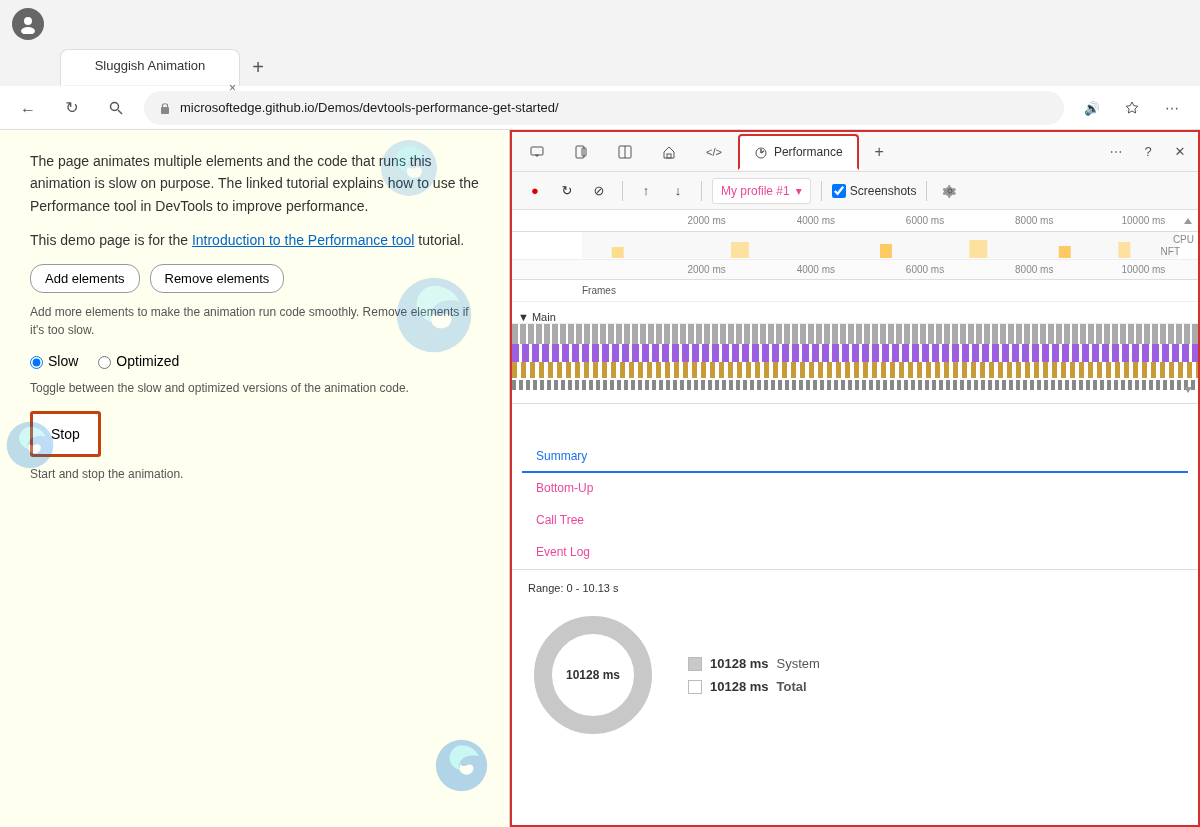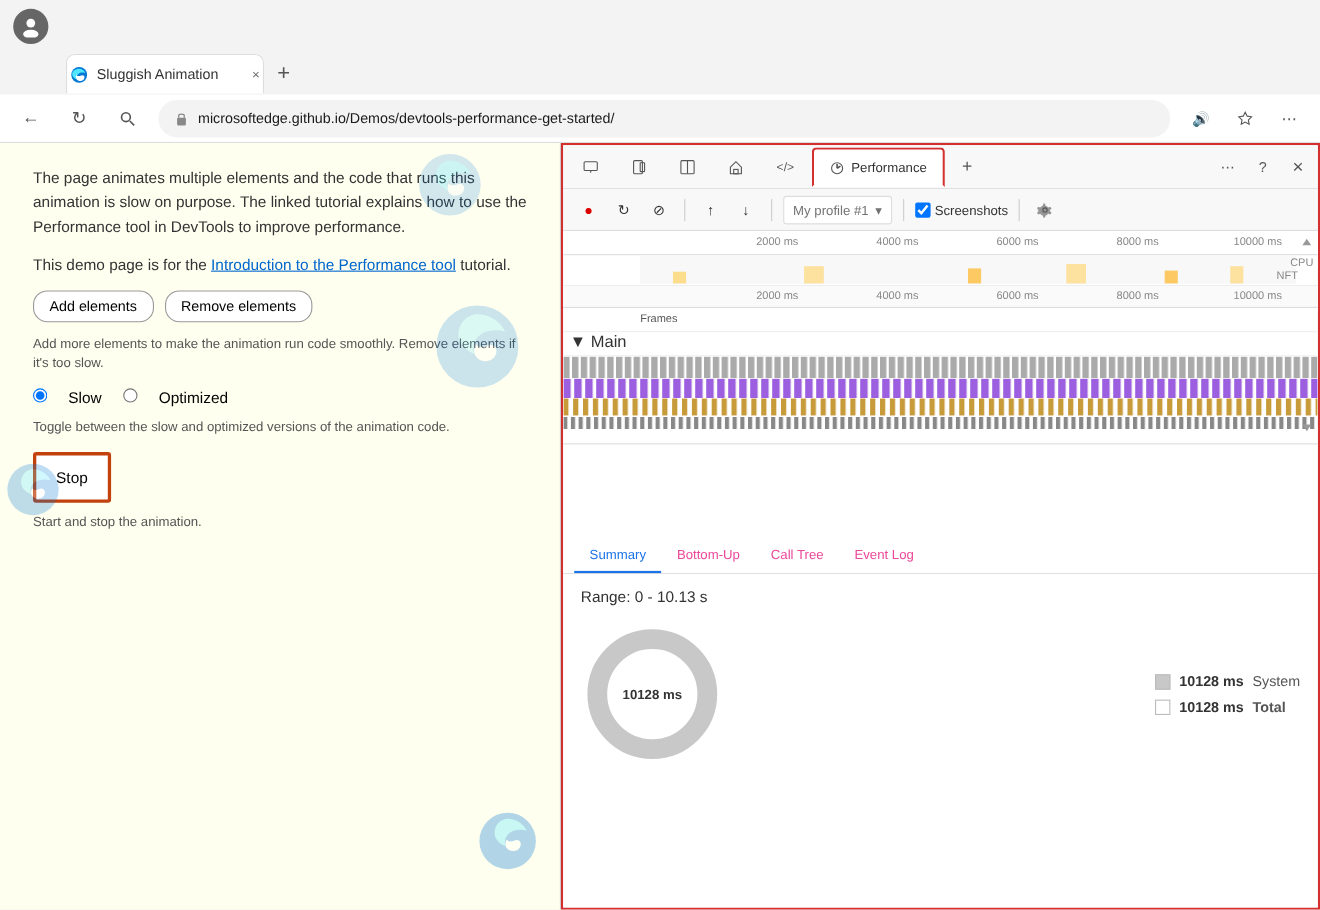--- a/index.html
+++ b/index.html
@@ -14,21 +14,21 @@
       width: 32px; height: 32px; background: #666; border-radius: 50%;
       display: flex; align-items: center; justify-content: center; color: white; font-size: 14px;
     }
     .tab-bar {
       display: flex; align-items: center; background: #f3f3f3; height: 38px;
       padding: 0 0 0 60px; gap: 0;
     }
     .tab {
       display: flex; align-items: center; background: white; height: 36px;
       padding: 0 3px; border-radius: 8px 8px 0 0; gap: 8px;
-      border: 1px solid #ddd; border-bottom: none; min-width: 180px;
+      border: 1px solid #ddd; border-bottom: none; min-width: 180px; flex-direction: column;
     }
     .tab-icon { width: 16px; height: 16px; }
     .tab-title { font-size: 13px; color: #333; }
     .tab-close { margin-left: auto; cursor: pointer; color: #666; font-size: 12px; }
     .tab-new { width: 36px; height: 36px; display: flex; align-items: center; justify-content: center; font-size: 20px; color: #555; cursor: pointer; }
 
     
     .address-bar {
       display: flex; align-items: center; background: white; height: 44px;
       padding: 0 12px; gap: 12px; border-bottom: 1px solid #ddd;
@@ -58,21 +58,21 @@
 
     .page-text { font-size: 14px; color: #333; line-height: 1.6; margin-bottom: 12px; }
     .page-link { color: #0066cc; text-decoration: underline; }
     .btn-row { display: flex; gap: 10px; margin-bottom: 10px; }
     .page-btn {
       padding: 6px 14px; border: 1px solid #999; background: white; border-radius: 13px;
       font-size: 13px; cursor: pointer;
     }
     .hint-text { font-size: 12px; color: #555; margin-bottom: 14px; line-height: 1.5; }
     .radio-row { display: flex; gap: 20px; align-items: center; margin-bottom: 10px; }
-    .radio-label { display: flex; align-items: flex-start; gap: 19px; font-size: 14px; cursor: pointer; }
+    .radio-label { display: flex; align-items: flex-end; gap: 5px; font-size: 14px; cursor: pointer; }
     .radio-label input { cursor: pointer; }
     .toggle-hint { font-size: 12px; color: #555; margin-bottom: 14px; line-height: 1.5; }
     .stop-btn {
       padding: 12px 18px; border: 3px solid #c2410c; background: white; border-radius: 3px;
       font-size: 14px; cursor: pointer; margin-bottom: 10px;
     }
     .start-stop-hint { font-size: 12px; color: #555; }
 
     
     .devtools {
@@ -97,21 +97,21 @@
     
     .perf-toolbar {
       display: flex; align-items: center; background: #f8f8f8; border-bottom: 1px solid #ddd;
       height: 38px; padding: 0 10px; gap: 6px;
     }
     .perf-btn { width: 26px; height: 26px; display: flex; align-items: center; justify-content: center; font-size: 13px; color: #333; cursor: pointer; border-radius: 3px; }
     .perf-btn.record { color: #d00; }
     .perf-separator { width: 1px; height: 20px; background: #ccc; margin: 0 4px; }
     .profile-select {
       display: flex; align-items: center; background: white; border: 1px solid #ddd;
-      border-radius: 3px; padding: 0 8px; height: 26px; font-size: 12px; color: #737373; gap: 6px;
+      border-radius: 3px; padding: 0 8px; height: 26px; font-size: 12px; color: #ec4899; gap: 6px;
     }
     .screenshots-label { display: flex; align-items: center; gap: 4px; font-size: 12px; color: #333; }
     .checkbox { width: 14px; height: 14px; }
 
     
     .timeline-area {
       flex: 1; overflow: hidden; position: relative; background: white;
     }
     .timeline-ruler {
       display: flex; align-items: center; height: 22px; border-bottom: 1px solid #ddd;
@@ -121,43 +121,43 @@
 
     .timeline-ruler2 {
       display: flex; align-items: center; height: 20px; border-bottom: 1px solid #ddd;
       padding: 0 0 0 70px; background: #fafafa; font-size: 10px; color: #888;
     }
     .frames-row {
       height: 22px; border-bottom: 1px solid #eee; display: flex; align-items: center;
       padding-left: 70px; font-size: 10px; color: #555;
     }
     .main-label-row {
-      height: 22px; border-bottom: 1px solid #eee; display: flex; align-items: flex-start;
-      padding-left: 6px; font-size: 15px; color: #333; gap: 4px;
+      height: 22px; border-bottom: 1px solid #eee; display: flex; align-items: flex-end;
+      padding-left: 6px; font-size: 11px; color: #333; gap: 4px;
     }
     .main-timeline {
       height: 80px; position: relative; overflow: hidden; border-bottom: 1px solid #ddd;
       padding-left: 70px;
     }
 
     
     .bottom-tabs {
-      display: flex; border-bottom: 1px solid #ddd; background: white; padding: 0 10px;
+      display: flex; border-bottom: 1px solid #ddd; background: white; padding: 0 10px; flex-direction: column;
     }
     .bottom-tab {
       padding: 8px 14px; font-size: 12px; color: #ec4899; cursor: pointer; border-bottom: 2px solid transparent;
     }
     .bottom-tab.active { color: #1a73e8; border-bottom-color: #1a73e8; }
 
     
     .summary-panel {
       padding: 12px 16px; font-size: 12px; background: white; flex: 1;
     }
-    .summary-range { font-size: 14px; color: #333; margin-bottom: 16px; }
-    .summary-content { display: flex; gap: 30px; align-items: center; justify-content: space-between; }
+    .summary-range { font-size: 11px; color: #333; margin-bottom: 16px; }
+    .summary-content { display: flex; gap: 30px; align-items: center; }
     .donut-center {
       position: absolute; font-size: 13px; font-weight: bold; color: #333; text-align: center;
     }
     .legend { display: flex; flex-direction: column; gap: 8px; }
     .legend-item { display: flex; align-items: center; gap: 8px; font-size: 13px; }
     .legend-color { width: 14px; height: 14px; border: 1px solid #ddd; }
     .legend-value { font-weight: bold; color: #333; }
     .legend-label { color: #555; }
   </style>
 </head>

